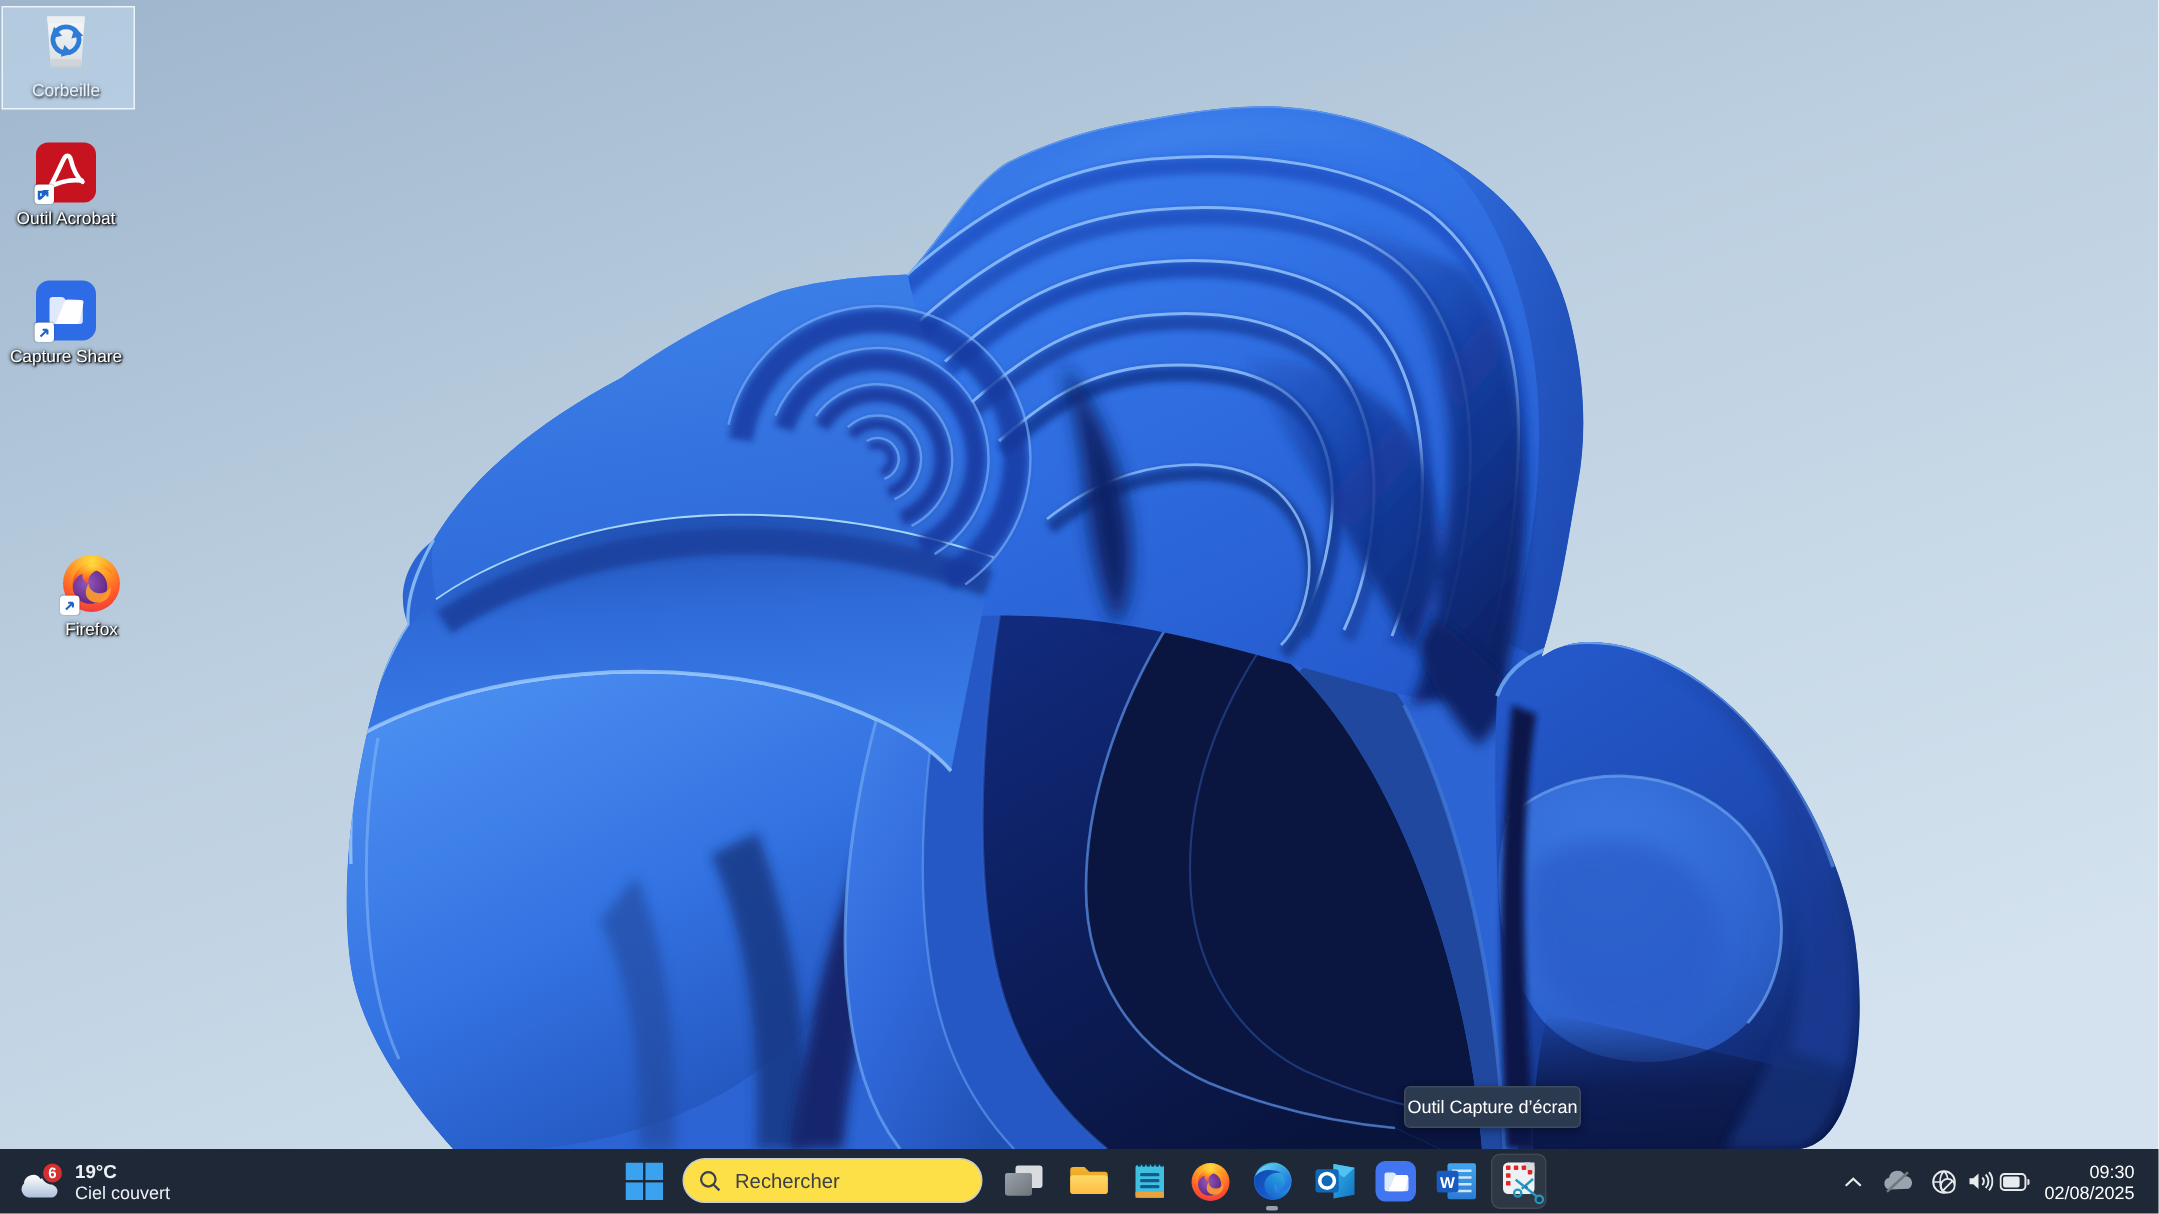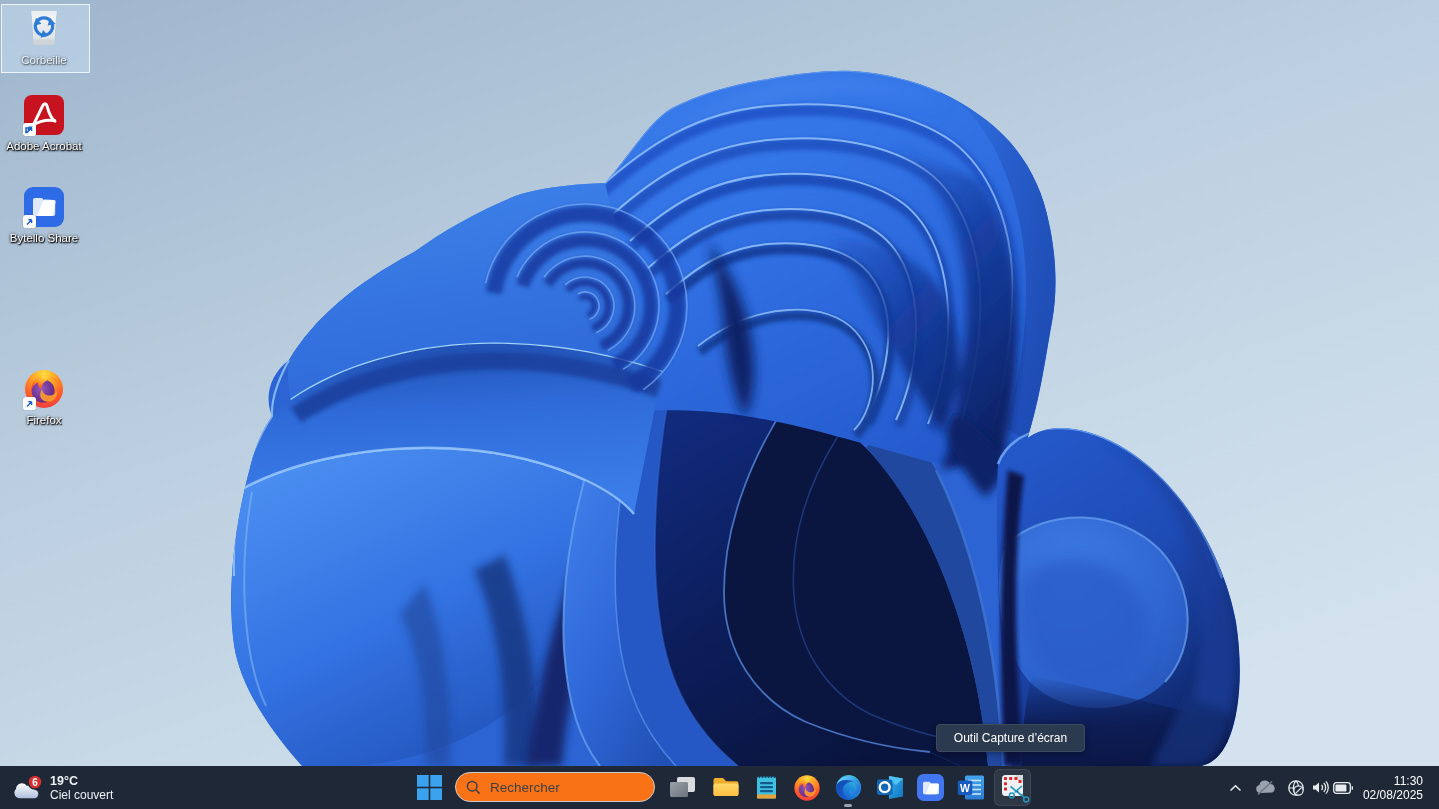--- a/index.html
+++ b/index.html
@@ -14,26 +14,26 @@
     background:rgba(205,226,246,.45);border:1px solid rgba(250,253,255,.8);}
   .shortcut{position:absolute;left:0;bottom:0;width:13px;height:13px;background:#fff;
     border-radius:2.5px;box-shadow:0 0 1px rgba(0,0,0,.4);}
   
   #taskbar{position:absolute;left:0;top:766px;width:1439px;height:43px;
     background:#1f2836;}
   .tbi{position:absolute;top:766px;height:43px;display:flex;align-items:center;justify-content:center;}
   #weather{position:absolute;left:8px;top:766px;height:43px;display:flex;align-items:center;color:#fff;}
   #wtxt{margin-left:8px;font-size:12px;line-height:14px;color:#eef2f6;}
   #wtxt b{font-weight:bold;font-size:12.5px;}
-  #search{position:absolute;left:455px;top:772px;width:200px;height:30px;background:#f97316;
+  #search{position:absolute;left:455px;top:772px;width:200px;height:30px;background:#fde047;
     border:1px solid #c9ccd1;border-radius:16px;display:flex;align-items:center;box-sizing:border-box;}
   #search span{color:#3c4048;font-size:13.5px;margin-left:9px;}
   #clock{position:absolute;right:16px;top:766px;height:43px;text-align:right;color:#fff;
     font-size:12px;line-height:14px;display:flex;flex-direction:column;justify-content:center;}
-  #tooltip{position:absolute;left:936px;top:724px;width:149px;height:28px;
+  #tooltip{position:absolute;left:936px;top:724px;width:118px;height:28px;
     background:#2c3a50;border:1px solid #3d4b61;border-radius:4px;box-sizing:border-box;
     color:#fff;font-size:12px;display:flex;align-items:center;justify-content:center;
     box-shadow:0 2px 6px rgba(0,0,0,.35);}
 </style>
 </head>
 <body>
 <div id="desktop">
   <svg id="wall" width="1439" height="809" viewBox="0 0 1439 809">
     <defs>
       <linearGradient id="bg" x1="0" y1="0" x2="0.62" y2="1">
@@ -273,38 +273,38 @@
           <path d="M 10.5,30.5 C 15.5,21 19,12.5 20.3,10.8 C 21.6,9.2 23.4,9.6 24,11.8 C 25.6,18.2 28,24.2 32,27.2"></path>
           <path d="M 9.5,31.5 C 15,27.5 23.5,25.6 31.5,26.4"></path>
         </g>
       </svg>
       <div class="shortcut"><svg width="13" height="13" viewBox="0 0 13 13">
             <path d="M3 10 L3 5 L5.6 5 L5.6 7 L8 4.4 L5.6 4.4 M3 10 L8 5" stroke="#1e62c8" stroke-width="1.6" fill="none"></path>
             <path d="M8.5 3.2 L8.5 7.6 L4.2 7.6" fill="none"></path>
             <path d="M4 9.4 L8.6 4.8 M8.6 4.8 L5.4 4.8 M8.6 4.8 L8.6 8" stroke="#1e62c8" stroke-width="1.4" fill="none"></path>
           </svg></div>
     </div>
-    <div class="lbl">Adobe Acrobat</div>
+    <div class="lbl">Outil Acrobat</div>
   </div>
 
   <div class="dicon" style="left:0;top:186px;">
     <div style="position:relative;width:42px;height:42px;margin:0 auto;">
       <svg width="42" height="42" viewBox="0 0 42 42">
         <rect x="1" y="1" width="40" height="40" rx="9" fill="#2e6be6"></rect>
         <path d="M10 14 q0-2 2-2 l6 0 q1.6 0 2.4 1.4 l.8 1.6 9 0 q2 0 2 2 l0 11 q0 2 -2 2 l-18.2 0 q-2 0-2-2 Z" fill="#dfe9fb"></path>
         <path d="M14 30 L20 15 q.6-1.4 2.2-1.4 L31 14 q2 0 1.6 2 L30 28 q-.4 2-2.4 2 Z" fill="#fff" opacity=".95"></path>
       </svg>
       <div class="shortcut"><svg width="13" height="13" viewBox="0 0 13 13">
             <path d="M4 9.4 L8.6 4.8 M8.6 4.8 L5.4 4.8 M8.6 4.8 L8.6 8" stroke="#1e62c8" stroke-width="1.4" fill="none"></path>
           </svg></div>
     </div>
-    <div class="lbl">Bytello Share</div>
-  </div>
-
-  <div class="dicon" style="left:0;top:368px;">
+    <div class="lbl">Capture Share</div>
+  </div>
+
+  <div class="dicon" style="left:17px;top:368px;">
     <div style="position:relative;width:42px;height:42px;margin:0 auto;">
       <svg width="42" height="42" viewBox="0 0 42 42">
         <defs>
           <radialGradient id="ffg" cx="0.5" cy="0.12" r="1.05">
             <stop offset="0" stop-color="#ffde3f"></stop>
             <stop offset="0.3" stop-color="#ffa226"></stop>
             <stop offset="0.62" stop-color="#ff5c29"></stop>
             <stop offset="1" stop-color="#e22850"></stop>
           </radialGradient>
           <radialGradient id="ffin" cx="0.42" cy="0.4" r="0.75">
@@ -525,18 +525,18 @@
     </svg>
   </div>
   <div class="tbi" style="left:1330px;width:26px;">
     <svg width="20" height="12" viewBox="0 0 20 12">
       <rect x="0.7" y="0.7" width="16.6" height="10.6" rx="2.6" fill="none" stroke="#e8ebee" stroke-width="1.3"></rect>
       <rect x="2.4" y="2.4" width="11" height="7.2" rx="1.2" fill="#e8ebee"></rect>
       <path d="M18.6 4 a2 2 0 0 1 0 4" fill="#e8ebee"></path>
     </svg>
   </div>
   <div id="clock">
-      <div>11:30</div>
+      <div>09:30</div>
       <div>02/08/2025</div>
     </div>
 
   <div id="tooltip">Outil Capture d’écran</div>
 </div>
 
 </body></html>

